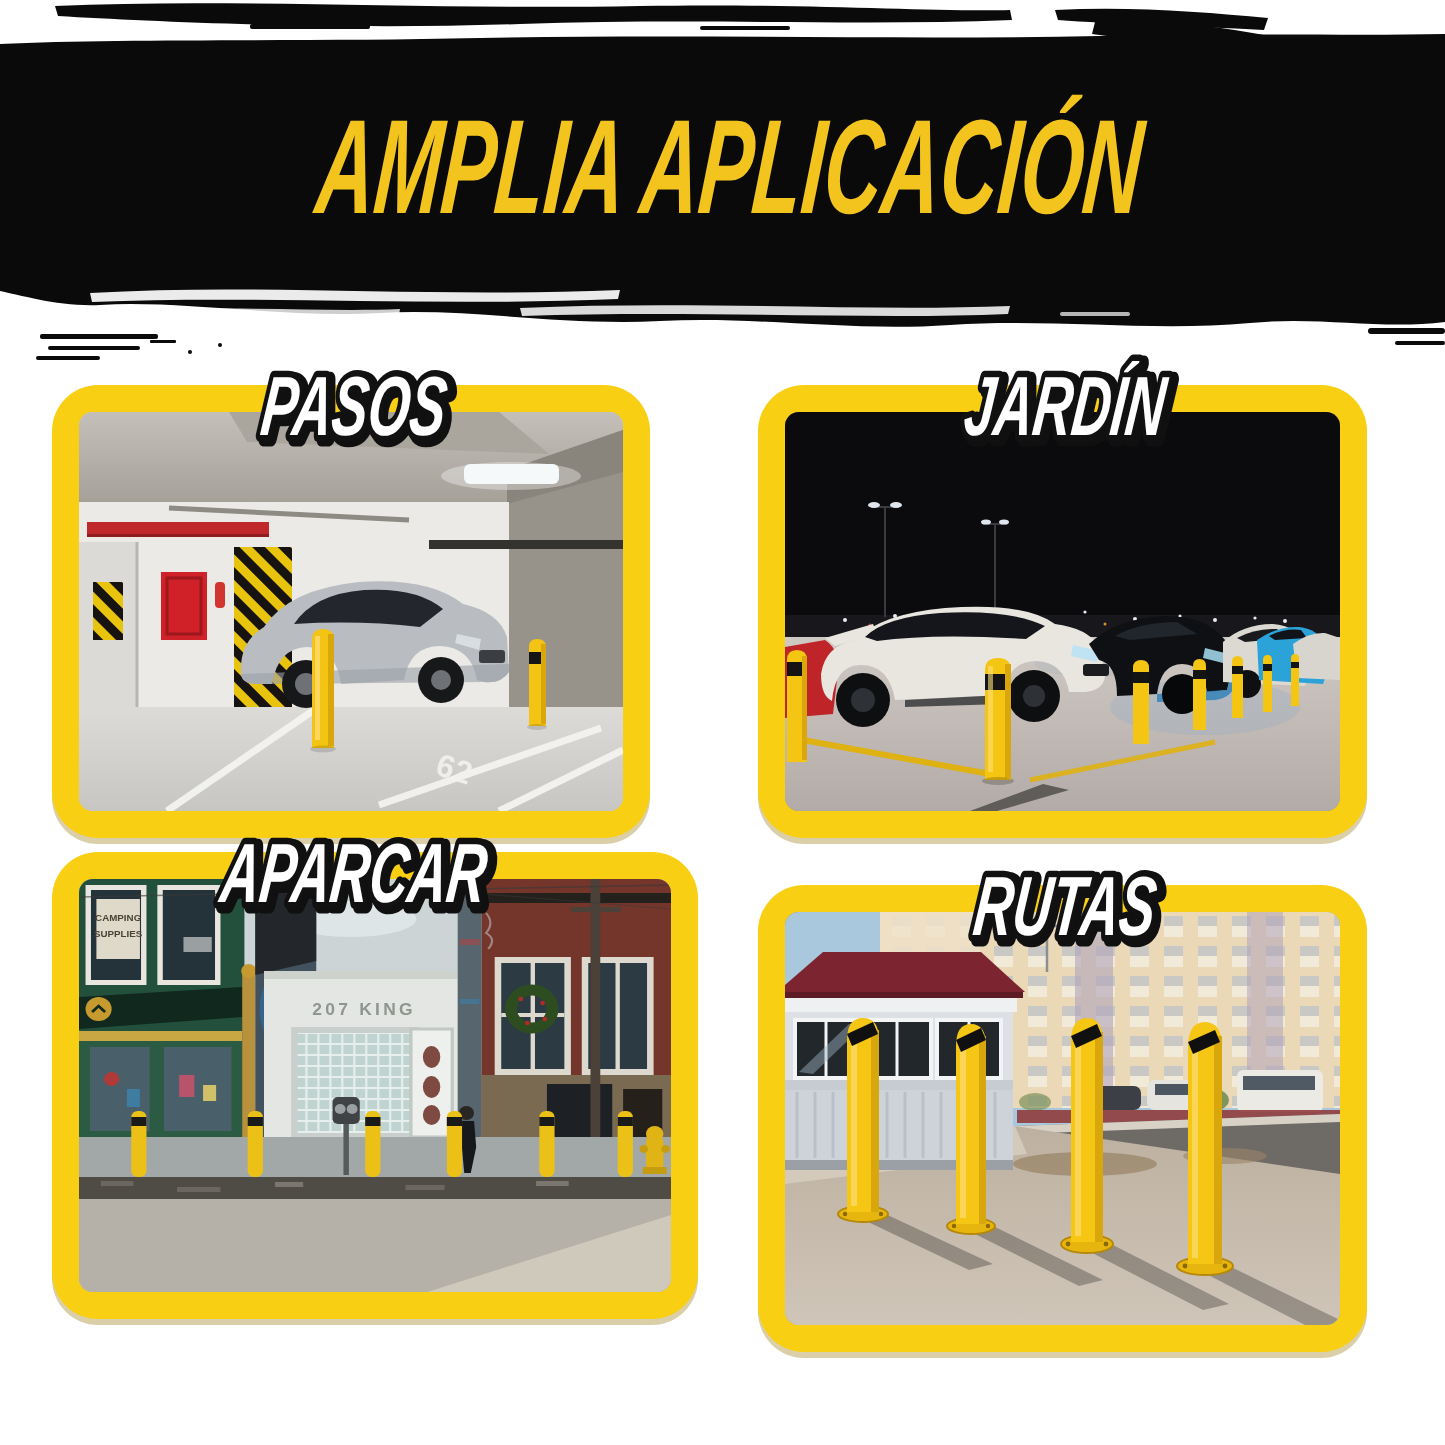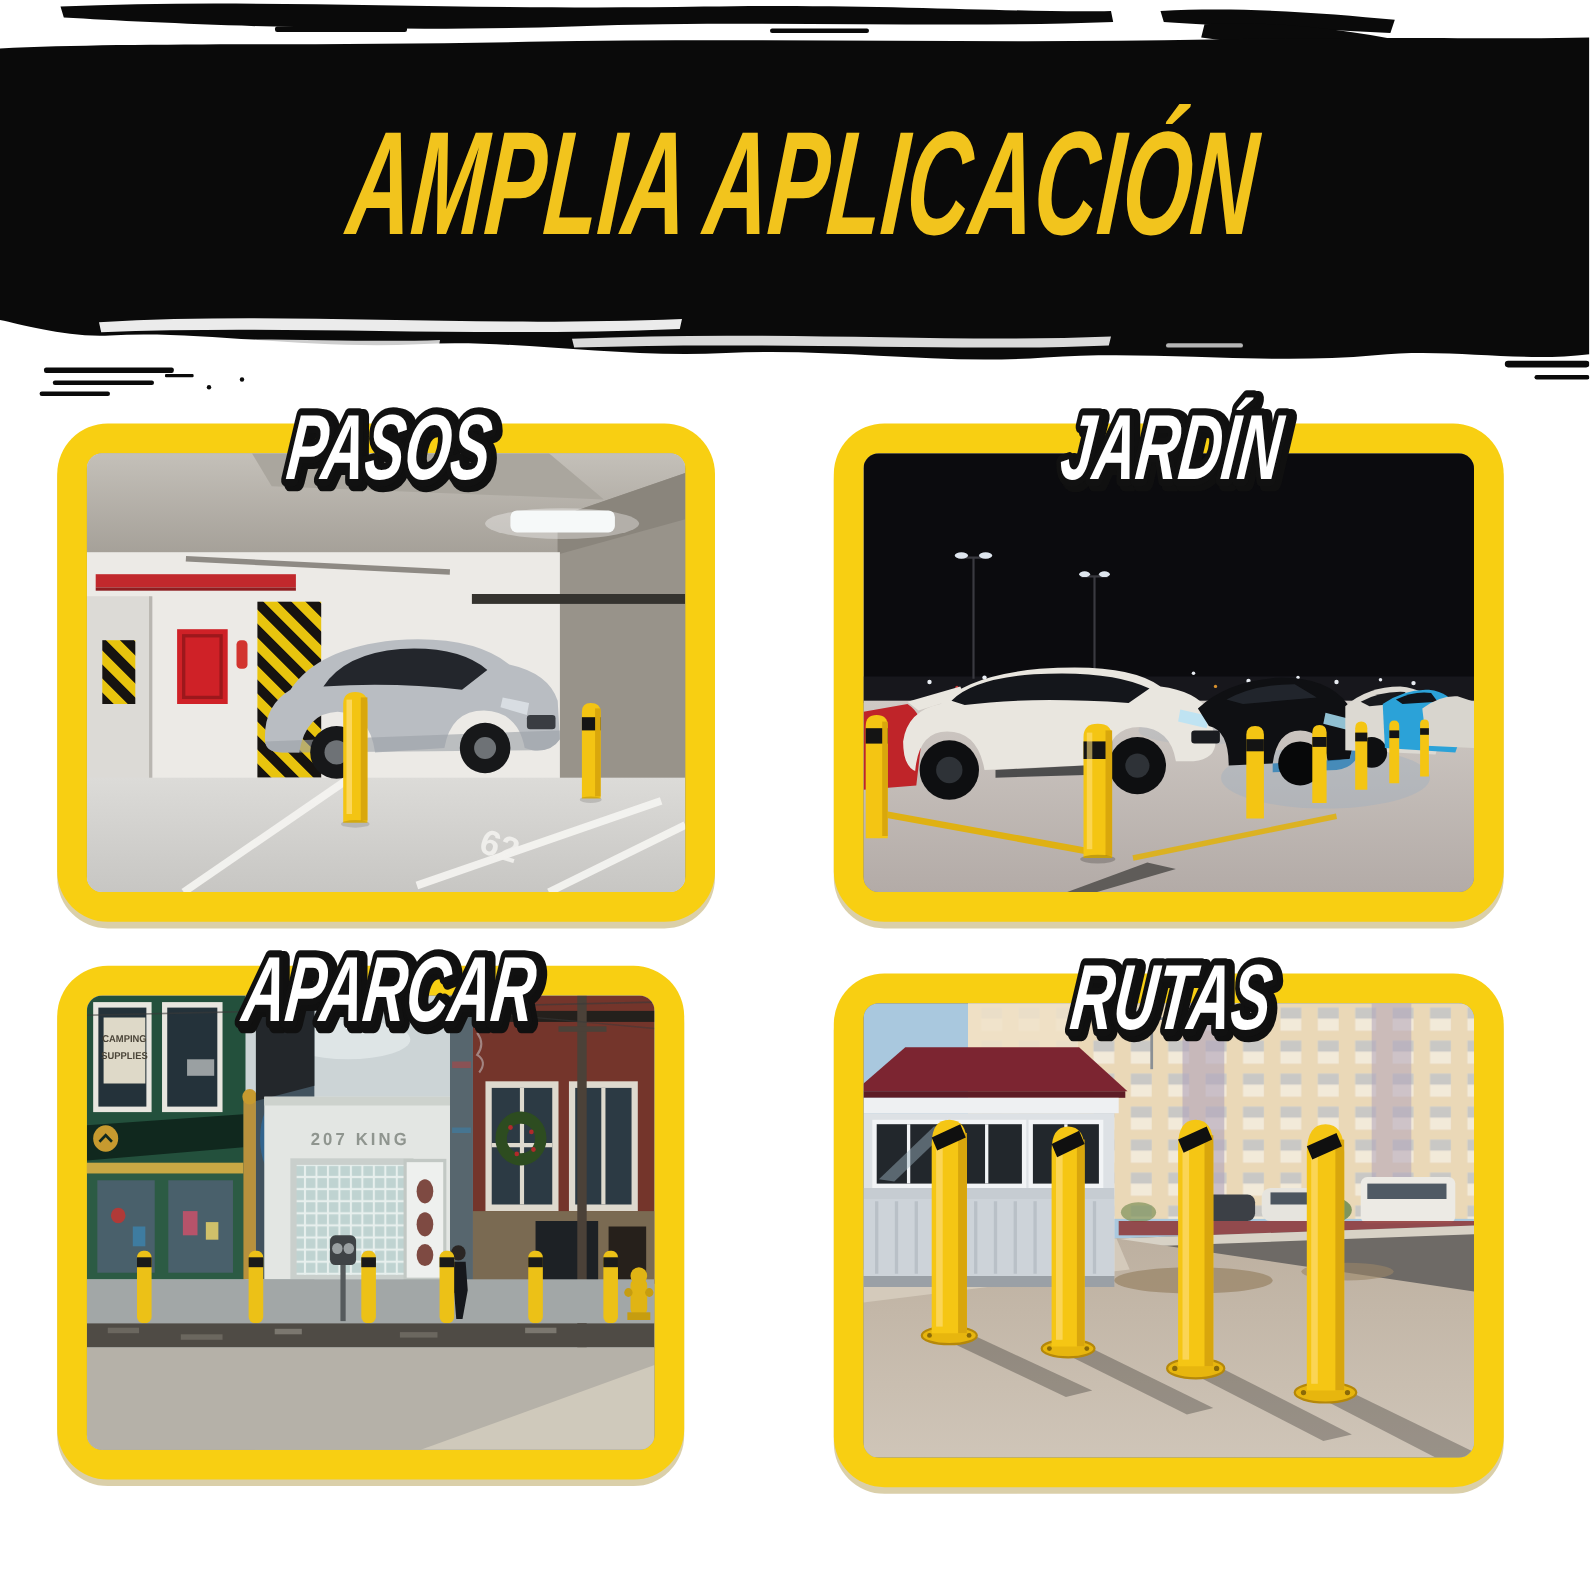--- a/index.html
+++ b/index.html
@@ -6,21 +6,21 @@
   #stage{position:relative;width:1445px;height:1445px;background:var(--background,#fff);
          font-family:"Liberation Sans",sans-serif;overflow:hidden;}
   .banner-svg{position:absolute;left:0;top:0;}
   .panel{position:absolute;background:var(--panel-border-yellow,#F8CF12);border-radius:46px;
          box-shadow:0 6px 0 rgba(150,118,8,.35);}
   .photo{position:absolute;left:27px;top:27px;right:27px;bottom:27px;border-radius:14px;
          overflow:hidden;background:#888;}
   .photo svg{display:block;width:100%;height:100%;}
   .panel-tl{left:52px;top:385px;width:598px;height:453px;}
   .panel-tr{left:758px;top:385px;width:609px;height:453px;}
-  .panel-bl{left:52px;top:878px;width:570px;height:467px;}
+  .panel-bl{left:52px;top:852px;width:646px;height:467px;}
   .panel-br{left:758px;top:885px;width:609px;height:467px;}
   .label-svg{position:absolute;left:0;top:-14px;width:100%;height:92px;overflow:visible;}
   .label-svg text{font-family:"Liberation Sans",sans-serif;font-weight:bold;font-style:italic;
                   font-size:84px;}
   .label-back{fill:#101010;stroke:#101010;stroke-width:17;stroke-linejoin:round;}
   .label-front{fill:var(--label-fill,#fff);stroke:var(--label-outline,#111);stroke-width:13;
                stroke-linejoin:round;paint-order:stroke;}
   .title-text{font-family:"Liberation Sans",sans-serif;font-weight:bold;font-style:italic;
               font-size:134px;fill:var(--title-yellow,#F2C41D);}
   svg text{font-family:"Liberation Sans",sans-serif;}

